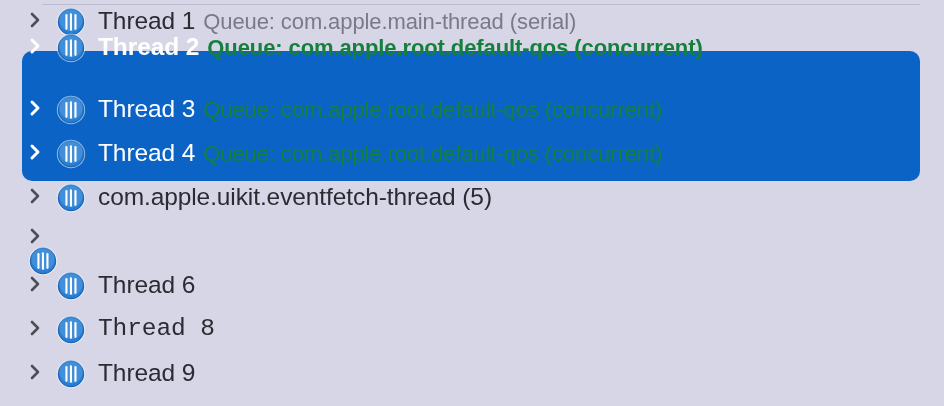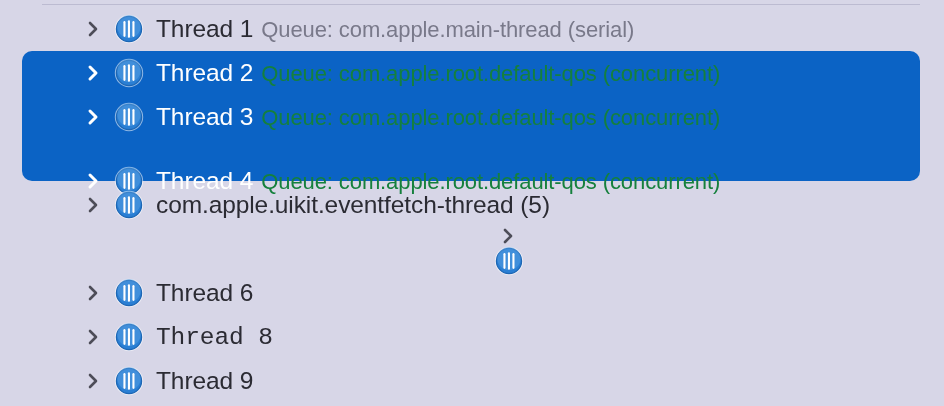--- a/index.html
+++ b/index.html
@@ -50,23 +50,22 @@
     width: 944px;
     height: 406px;
   }
 
   .thread-row {
     position: absolute;
     left: 0;
     width: 944px;
     height: 44px;
     display: flex;
-    align-items: center;
     box-sizing: border-box;
-    padding-left: 86px;
+    padding-left: 28px;
   }
 
   .disclosure-chevron {
     width: 18px;
     height: 26px;
     flex: 0 0 18px;
     display: flex;
     align-items: center;
     justify-content: flex-start;
     margin-right: 10px;
@@ -147,21 +146,21 @@
         <rect x="9.4" y="7.1" width="2.1" height="15.8" rx="1.05" fill="#ffffff"></rect>
         <rect x="13.9" y="6.2" width="2.1" height="17.6" rx="1.05" fill="#ffffff"></rect>
         <rect x="18.4" y="7.1" width="2.1" height="15.8" rx="1.05" fill="#ffffff"></rect>
       </svg>
     </span>
     <span class="row-label">
       <span class="thread-name">Thread 1</span>
       <span class="queue-text">Queue: com.apple.main-thread (serial)</span>
     </span>
   </div>
-      <div class="thread-row selected" style="top: 51px;">
+      <div class="thread-row selected" style="top: 33px; font-weight: bold;">
     <span class="disclosure-chevron">
       <svg width="14" height="20" viewBox="0 0 14 20" aria-hidden="true">
         <polyline class="chev-path" points="4,4 10,10 4,16"></polyline>
       </svg>
     </span>
     <span class="thread-icon">
       <svg width="30" height="30" viewBox="0 0 30 30" aria-hidden="true">
         <circle cx="15" cy="15" r="14.2" fill="#ffffff" opacity="0.55"></circle>
         <circle cx="15" cy="15" r="12.6" fill="#2a7fd4"></circle>
         <circle cx="15" cy="15" r="12.6" fill="none" stroke="#1d66b4" stroke-width="1.2"></circle>
@@ -191,21 +190,21 @@
         <rect x="9.4" y="7.1" width="2.1" height="15.8" rx="1.05" fill="#ffffff"></rect>
         <rect x="13.9" y="6.2" width="2.1" height="17.6" rx="1.05" fill="#ffffff"></rect>
         <rect x="18.4" y="7.1" width="2.1" height="15.8" rx="1.05" fill="#ffffff"></rect>
       </svg>
     </span>
     <span class="row-label">
       <span class="thread-name">Thread 3</span>
       <span class="queue-text">Queue: com.apple.root.default-qos (concurrent)</span>
     </span>
   </div>
-      <div class="thread-row selected" style="top: 139px; margin-top: 20px;">
+      <div class="thread-row selected" style="top: 139px;">
     <span class="disclosure-chevron">
       <svg width="14" height="20" viewBox="0 0 14 20" aria-hidden="true">
         <polyline class="chev-path" points="4,4 10,10 4,16"></polyline>
       </svg>
     </span>
     <span class="thread-icon">
       <svg width="30" height="30" viewBox="0 0 30 30" aria-hidden="true">
         <circle cx="15" cy="15" r="14.2" fill="#ffffff" opacity="0.55"></circle>
         <circle cx="15" cy="15" r="12.6" fill="#2a7fd4"></circle>
         <circle cx="15" cy="15" r="12.6" fill="none" stroke="#1d66b4" stroke-width="1.2"></circle>

